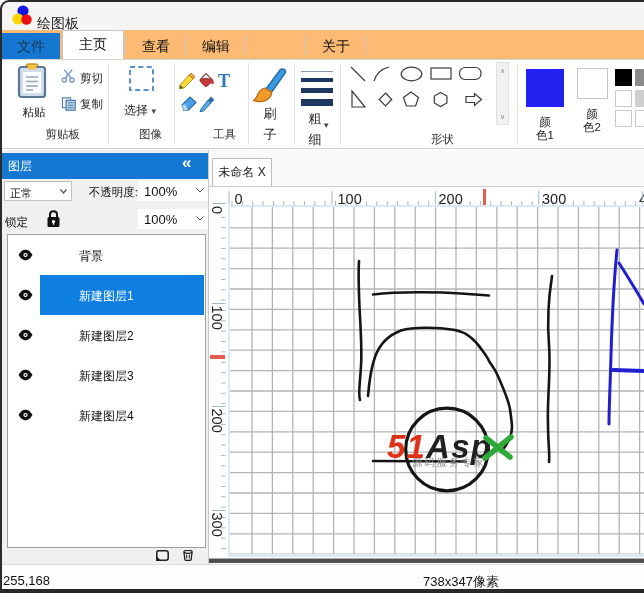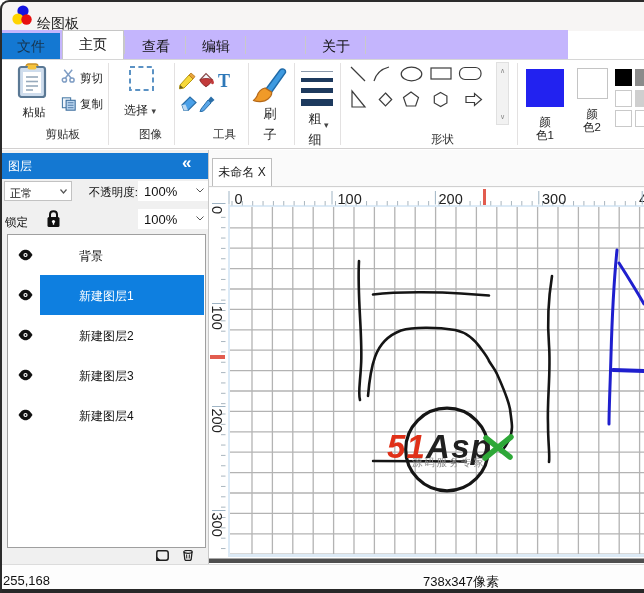--- a/index.html
+++ b/index.html
@@ -5,21 +5,21 @@
   html,body{margin:0;padding:0;}
   body{width:644px;height:593px;overflow:hidden;font-family:"Liberation Sans",sans-serif;background:#fff;position:relative;}
   .abs{position:absolute;}
   
   #win{position:absolute;left:0;top:0;width:644px;height:593px;background:#fff;}
   #titlebar{position:absolute;left:0;top:0;width:644px;height:31px;background:#f7f5f4;border-top-left-radius:9px;}
   #frame{position:absolute;left:0;top:0;width:644px;height:593px;border-left:2px solid #2b2b2b;border-top:2px solid #2b2b2b;border-top-left-radius:9px;box-sizing:border-box;z-index:50;pointer-events:none;}
   #borderB{position:absolute;left:0;top:589px;width:644px;height:4px;background:#282828;}
   #titletext{position:absolute;left:37px;top:7px;font-size:14px;color:#1a1a1a;margin-top:8px;}
   
-  #tabrow{position:absolute;left:2px;top:30px;width:566px;height:29px;background:#c4b5fd;}
+  #tabrow{position:absolute;left:2px;top:30px;width:642px;height:29px;background:#fdba74;}
   #tabrow .sep{position:absolute;top:6px;width:1px;height:18px;background:#c9c9c9;}
   .tab{position:absolute;top:3px;height:26px;line-height:26px;text-align:center;font-size:14px;color:#111;}
   #tabfile{left:0;top:3px;width:58px;height:26px;background:#1478d2;color:#17344e;}
   #tabhome{left:60px;top:0;width:62px;height:29px;background:#fff;border:1px solid #c6c6c6;border-bottom:none;box-sizing:border-box;}
   #ribbonline{position:absolute;left:2px;top:59px;width:642px;height:1px;background:#d6d6d6;}
   
   #ribbon{position:absolute;left:2px;top:60px;width:642px;height:88px;background:#fff;border-bottom:1px solid #d2d0d0;box-sizing:content-box;}
   .gsep{position:absolute;top:3px;width:1px;height:82px;background:#e3e1e1;}
   .glabel{position:absolute;font-size:11.5px;color:#333;text-align:right;}
   .blabel{position:absolute;font-size:11.5px;color:#222;text-align:center;line-height:12.5px;}

